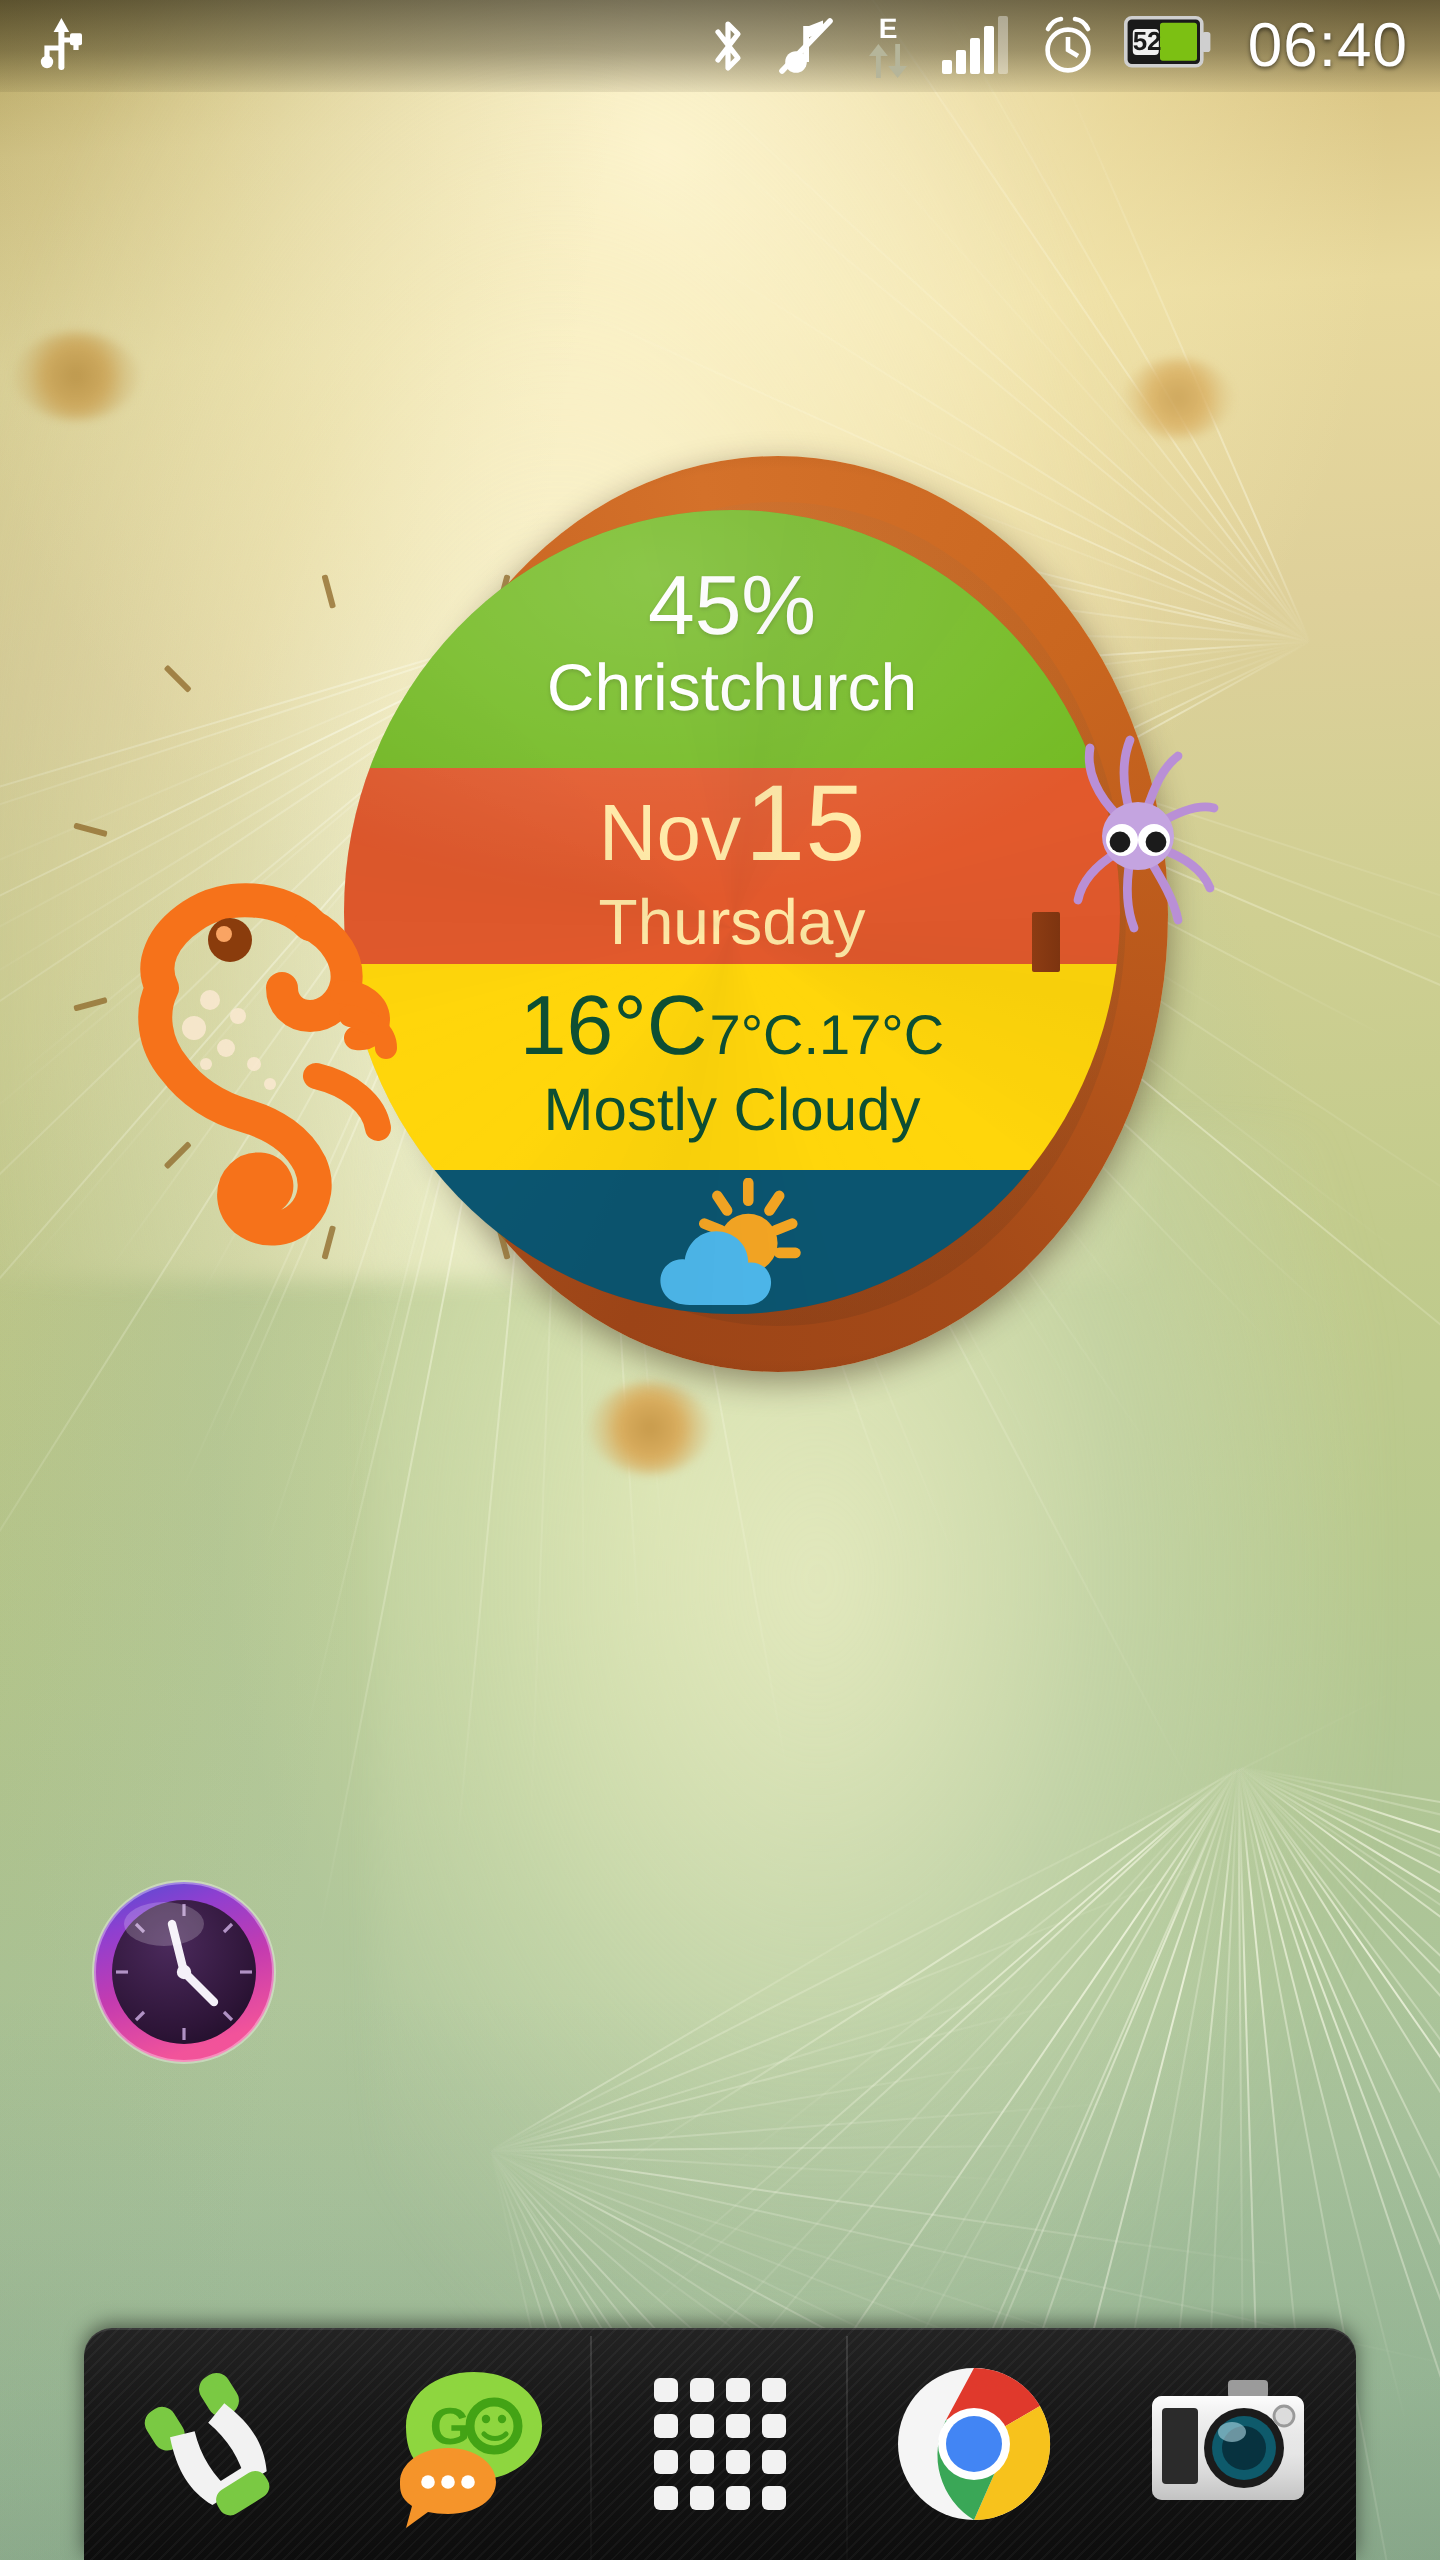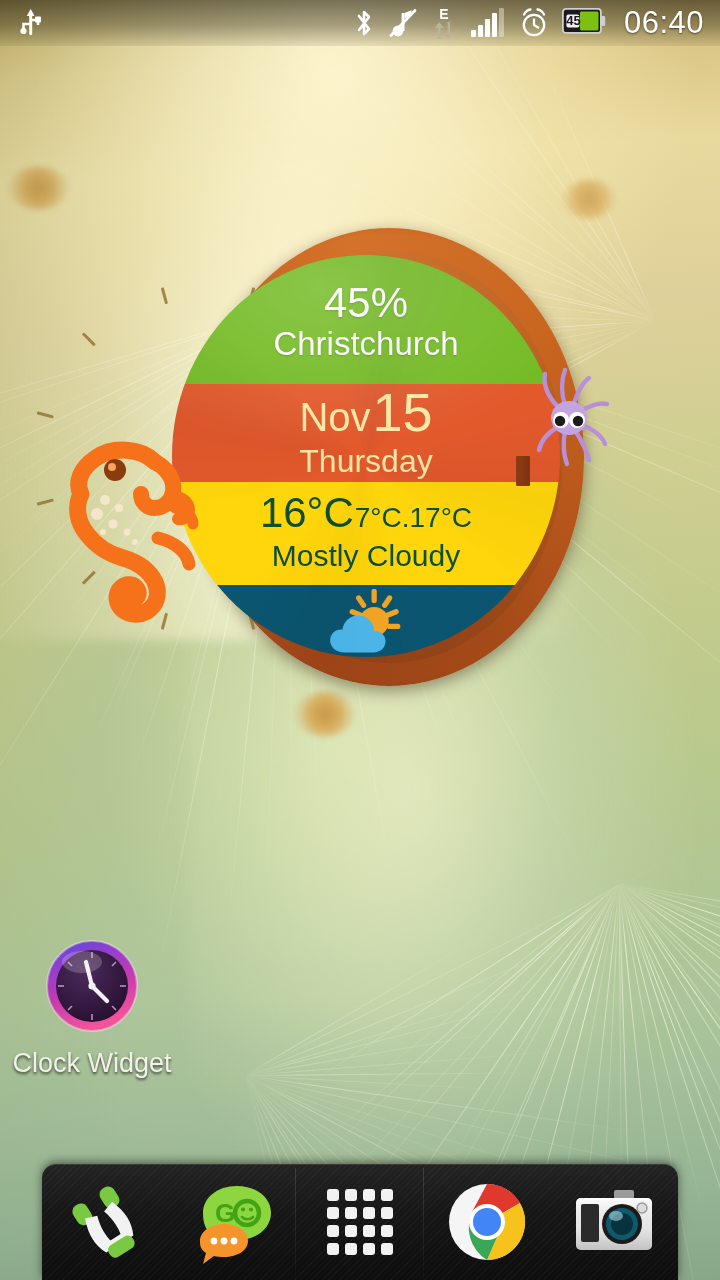--- a/index.html
+++ b/index.html
@@ -407,21 +407,21 @@
           <path d="M25 7.5 C23.5 4.5 21 2.8 18.5 2.5" stroke-linecap="round"></path>
         </g>
       </svg>
       <span style="position:relative;display:inline-block;">
         <svg width="44" height="26" viewBox="0 0 44 26">
           <rect x="0.9" y="0.9" width="38" height="24" rx="3" fill="#1a1a1a" stroke="#cfcfcf" stroke-width="1.8"></rect>
           <rect x="39" y="8" width="4.2" height="10" rx="1.4" fill="#cfcfcf"></rect>
           <rect x="18" y="3.4" width="18.5" height="19" rx="1.4" fill="#7cc013"></rect>
           <rect x="4.4" y="6.5" width="13" height="13" rx="2" fill="#f0f0f0"></rect>
         </svg>
-        <span style="position:absolute;left:4.4px;top:5px;width:13px;text-align:center;font-size:13px;font-weight:bold;color:#1a1a1a;line-height:16px;">45</span>
+        <span style="position:absolute;left:4.4px;top:5px;width:13px;text-align:center;font-size:13px;font-weight:bold;color:#1a1a1a;line-height:16px;">52</span>
       </span>
       <span class="sb-clock">06:40</span>
     </div>
   </div>
 
   <div id="widget">
     <div class="w-ring"></div>
     <div class="w-ring-inner-shadow"></div>
     <div class="w-ring-cut"></div>
     <div class="w-ticks" id="wticks">
@@ -551,21 +551,20 @@
           <line x1="72" y1="72" x2="68" y2="68"></line>
           <line x1="24" y1="72" x2="28" y2="68"></line>
           <line x1="24" y1="24" x2="28" y2="28"></line>
         </g>
         <line x1="48" y1="48" x2="42" y2="24" stroke="#f4f0f8" stroke-width="4.2" stroke-linecap="round"></line>
         <line x1="48" y1="48" x2="63" y2="63" stroke="#f4f0f8" stroke-width="4.2" stroke-linecap="round"></line>
         <circle cx="48" cy="48" r="3.6" fill="#f4f0f8"></circle>
         <ellipse cx="38" cy="24" rx="20" ry="11" fill="rgba(255,255,255,.20)"></ellipse>
       </svg>
     </div>
-    <div class="sc-label">Clock Widget</div>
   </div>
 
   <div id="dock">
 
     <div class="dock-cell">
       <svg width="88" height="88" viewBox="0 0 88 88">
         <g transform="rotate(-32 44 44)">
           <rect x="20" y="14" width="16" height="22" rx="7" fill="#7ac943"></rect>
           <rect x="52" y="14" width="16" height="22" rx="7" fill="#7ac943"></rect>
           <path d="M28 30 C22 46 22 58 28 70 L40 70 C36 58 36 46 40 34 Z" fill="#f2f2f2"></path>

